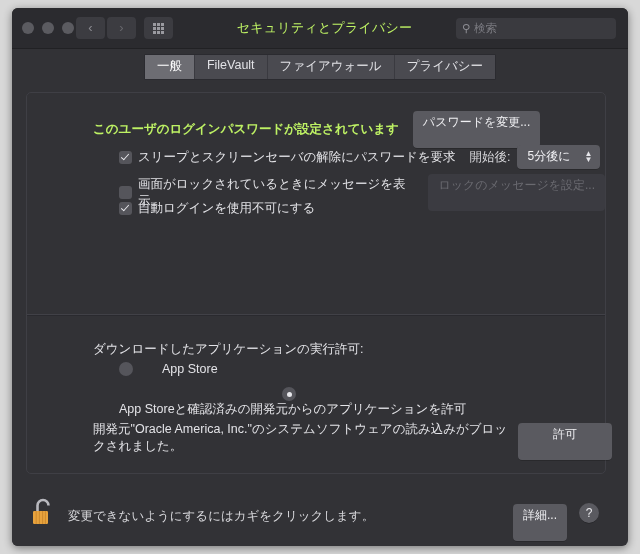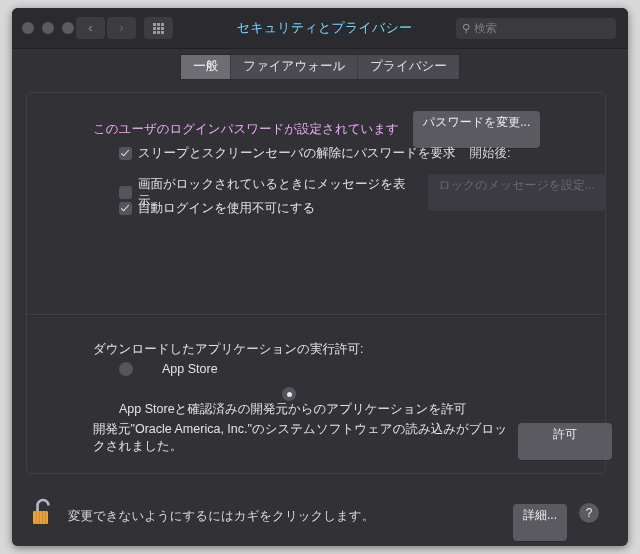--- a/index.html
+++ b/index.html
@@ -82,21 +82,21 @@
     display: grid;
     grid-template-columns: repeat(3, 3px);
     grid-template-rows: repeat(3, 3px);
     gap: 1px;
   }
   .griddots i { background: #9a9aa0; width: 3px; height: 3px; display: block; }
   .win-title {
     position: absolute;
     left: 9px; right: 0; top: 11px;
     text-align: center;
-    color: #7dd3fc;
+    color: #bef264;
     font-size: 13px;
     letter-spacing: 0.2px;
   }
   .searchfield {
     position: absolute;
     right: 12px;
     top: 10px;
     width: 160px;
     height: 21px;
     background: #3a3a3f;
@@ -147,22 +147,23 @@
     height: 382px;
     border: 1px solid #3f3f45;
     border-radius: 5px;
     box-sizing: border-box;
     background: #323236;
   }
 
   .row { position: absolute; display: flex; align-items: center; }
 
   .pw-label {
-    color: #f0abfc;
+    color: #bef264;
     font-size: 12.5px;
+    font-weight: bold;
   }
   .btn {
     background: #5a5a60;
     color: #f0f0f3;
     font-size: 12px;
     border-radius: 4px;
     padding: 3px 10px 17px;
     box-shadow: 0 0.5px 0 rgba(0,0,0,0.35);
     white-space: nowrap;
   }
@@ -319,36 +320,44 @@
       <div class="win-title">セキュリティとプライバシー</div>
       <div class="searchfield">
         <span class="search-icon">⚲</span>
         <span class="search-ph">検索</span>
       </div>
     </div>
 
     <div class="tabbar">
       <div class="tabs">
         <div class="tab active">一般</div>
+        <div class="tab">FileVault</div>
         <div class="tab">ファイアウォール</div>
         <div class="tab">プライバシー</div>
       </div>
     </div>
 
     <div class="contentbox">
 
       <div class="row" style="left:66px; top:18px;">
         <span class="pw-label">このユーザのログインパスワードが設定されています</span>
         <span class="btn" style="margin-left:14px;">パスワードを変更...</span>
       </div>
 
       <div class="row" style="left:92px; top:52px;">
         <span class="cb checked"></span>
         <span class="cb-label">スリープとスクリーンセーバの解除にパスワードを要求</span>
         <span class="small-label" style="margin-left:14px;">開始後:</span>
+        <span class="popup" style="margin-left:7px;">
+          <span>5分後に</span>
+          <span class="chev">
+            <span>▲</span>
+              <span>▼</span>
+          </span>
+        </span>
       </div>
 
       <div class="row" style="left:92px; top:81px;">
         <span class="cb"></span>
         <span class="cb-label">画面がロックされているときにメッセージを表示</span>
         <span class="btn disabled" style="margin-left:12px;">ロックのメッセージを設定...</span>
       </div>
 
       <div class="row" style="left:92px; top:107px;">
         <span class="cb checked"></span>

